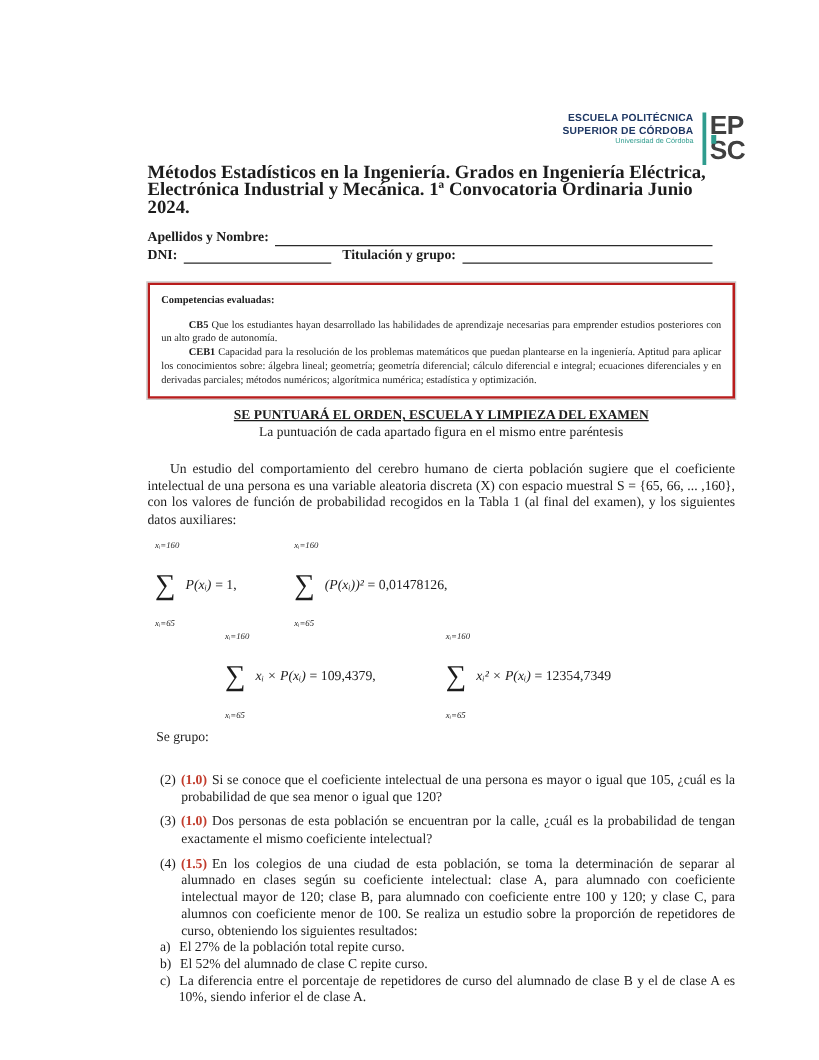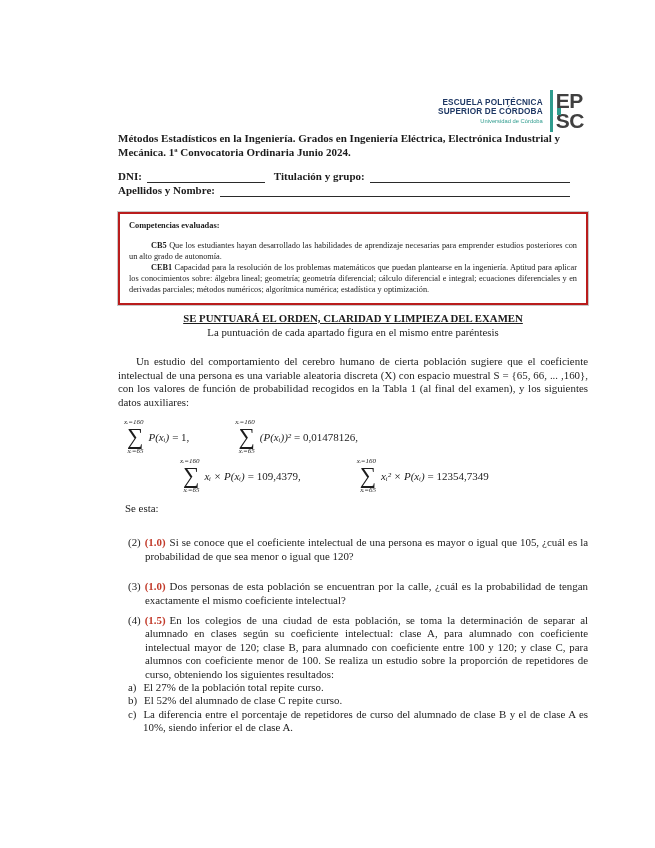--- a/index.html
+++ b/index.html
@@ -15,23 +15,23 @@
   .content {
     position: absolute;
     left: 118px;
     top: 0;
     width: 470px;
   }
   
   .logo-row {
     position: absolute;
     top: 90px;
-    right: 71px;
+    right: 59px;
     display: flex;
-    align-items: center;
+    align-items: flex-start;
   }
   .logo-text { text-align: right; margin-right: 7px; }
   .logo-l1 {
     font-family: "Liberation Sans", "DejaVu Sans", sans-serif;
     font-weight: bold;
     font-size: 8.2px;
     line-height: 9.5px;
     letter-spacing: 0.2px;
     color: #1F3864;
   }
@@ -51,21 +51,21 @@
     font-size: 21px;
     line-height: 20px;
     letter-spacing: -0.5px;
     color: #404040;
     display: flex; flex-direction: column; justify-content: center;
   }
   
   .doc-title {
     margin-top: 131px;
     font-weight: bold;
-    font-size: 11px;
+    font-size: 15px;
     line-height: 14px;
     text-align: left;
   }
   .fields { margin-top: 11px; font-size: 11px; line-height: 13px; }
   .field-row { display: flex; align-items: flex-end; margin-bottom: 1px; }
   .field-label { font-weight: bold; white-space: nowrap; }
   .fill { border-bottom: 1px solid #2a2a2a; height: 10px; }
   .fill-name { flex: 1; margin-left: 5px; margin-right: 18px; }
   .fill-dni { width: 118px; margin-left: 5px; }
   .lbl-deg { margin-left: 9px; }
@@ -101,33 +101,33 @@
     text-indent: 18px;
   }
   
   .formulas { margin-top: 9px; }
   .f-row { display: flex; align-items: center; }
   .f-row1 { margin-left: 6px; }
   .f-row1 .sum + .sum { margin-left: 46px; }
   .f-row2 { margin-left: 62px; margin-top: 2px; }
   .f-row2 .sum + .sum { margin-left: 56px; }
   .sum { display: flex; align-items: center; }
-  .sig-col { display: flex; flex-direction: column; align-items: flex-end; margin-right: 5px; }
+  .sig-col { display: flex; flex-direction: column; align-items: flex-start; margin-right: 5px; gap: 17px; }
   .sig-limit { font-size: 7px; line-height: 8px; font-style: italic; white-space: nowrap; }
   .sigma { font-size: 23px; line-height: 21px; font-weight: normal; }
   .expr { font-size: 11px; white-space: nowrap; }
   .lhs { font-style: italic; }
   .rhs { margin-left: 3px; }
   
   .se-pide { margin: 8px 0 0 7px; font-size: 10.9px; line-height: 13px; }
   .q { margin-left: 10px; font-size: 10.9px; line-height: 13.4px; }
   .q p { margin: 0; }
   .q-1 { margin-top: 4px; }
   .q-2 { margin-top: 21px; }
-  .q-3 { margin-top: 17px; }
+  .q-3 { margin-top: 6px; }
   .q-4 { margin-top: 7px; }
   .q-para { padding-left: 17px; text-indent: -17px; text-align: justify; }
   .q-num { margin-right: 4px; }
   .pts { color: #C23B2B; font-weight: bold; margin-right: 4px; }
   .q-sub { margin-left: 34px; padding-left: 15px; text-indent: -15px; text-align: justify; }
   .sub-label { margin-right: 7px; }
   .q-close { text-align: justify; }
 </style>
 </head>
 <body>
@@ -149,43 +149,43 @@
       </div>
     </div>
   </div>
 
   <div class="content">
 
     <div class="doc-title">Métodos Estadísticos en la Ingeniería. Grados en Ingeniería Eléctrica, Electrónica Industrial y Mecánica. 1ª Convocatoria Ordinaria Junio 2024.</div>
 
     <div class="fields">
       <div class="field-row">
+        <span class="field-label">Apellidos y Nombre:</span>
+        <span class="fill fill-name"></span>
+      </div>
+      <div class="field-row">
         <span class="field-label">DNI:</span>
         <span class="fill fill-dni"></span>
         <span class="field-label lbl-deg">Titulación y grupo:</span>
         <span class="fill fill-deg"></span>
       </div>
-      <div class="field-row">
-        <span class="field-label">Apellidos y Nombre:</span>
-        <span class="fill fill-name"></span>
-      </div>
     </div>
 
     <div class="comp-box">
       <p class="comp-title">Competencias evaluadas:</p>
       <p class="comp-item">
         <span class="comp-code">CB5</span><span> Que los estudiantes hayan desarrollado las habilidades de aprendizaje necesarias para emprender estudios posteriores con un alto grado de autonomía.</span>
       </p>
       <p class="comp-item">
         <span class="comp-code">CEB1</span><span> Capacidad para la resolución de los problemas matemáticos que puedan plantearse en la ingeniería. Aptitud para aplicar los conocimientos sobre: álgebra lineal; geometría; geometría diferencial; cálculo diferencial e integral; ecuaciones diferenciales y en derivadas parciales; métodos numéricos; algorítmica numérica; estadística y optimización.</span>
       </p>
     </div>
 
     <div class="notice">
-      <p class="notice-head">SE PUNTUARÁ EL ORDEN, CLARIDAD Y LIMPIEZA DEL EXAMEN</p>
+      <p class="notice-head">SE PUNTUARÁ EL ORDEN, ESCUELA Y LIMPIEZA DEL EXAMEN</p>
       <p class="notice-sub">La puntuación de cada apartado figura en el mismo entre paréntesis</p>
     </div>
 
     <p class="intro">Un estudio del comportamiento del cerebro humano de cierta población sugiere que el coeficiente intelectual de una persona es una variable aleatoria discreta (X) con espacio muestral S = {65, 66, ... ,160}, con los valores de función de probabilidad recogidos en la Tabla 1 (al final del examen), y los siguientes datos auxiliares:</p>
 
     <div class="formulas">
       <div class="f-row f-row1">
         <span class="sum">
           <span class="sig-col">
             <span class="sig-limit">xᵢ=160</span>
@@ -224,21 +224,21 @@
             <span class="sigma">∑</span>
             <span class="sig-limit">xᵢ=65</span>
           </span>
           <span class="expr">
             <span class="lhs">xᵢ² × P(xᵢ)</span><span class="rhs">= 12354,7349</span>
           </span>
         </span>
       </div>
     </div>
 
-    <p class="se-pide">Se esta:</p>
+    <p class="se-pide">Se grupo:</p>
 
 
     <div class="q q-2">
       <p class="q-para">
         <span class="q-num">(2)</span><span class="pts">(1.0)</span><span>Si se conoce que el coeficiente intelectual de una persona es mayor o igual que 105, ¿cuál es la probabilidad de que sea menor o igual que 120?</span>
       </p>
     </div>
 
     <div class="q q-3">
       <p class="q-para">

